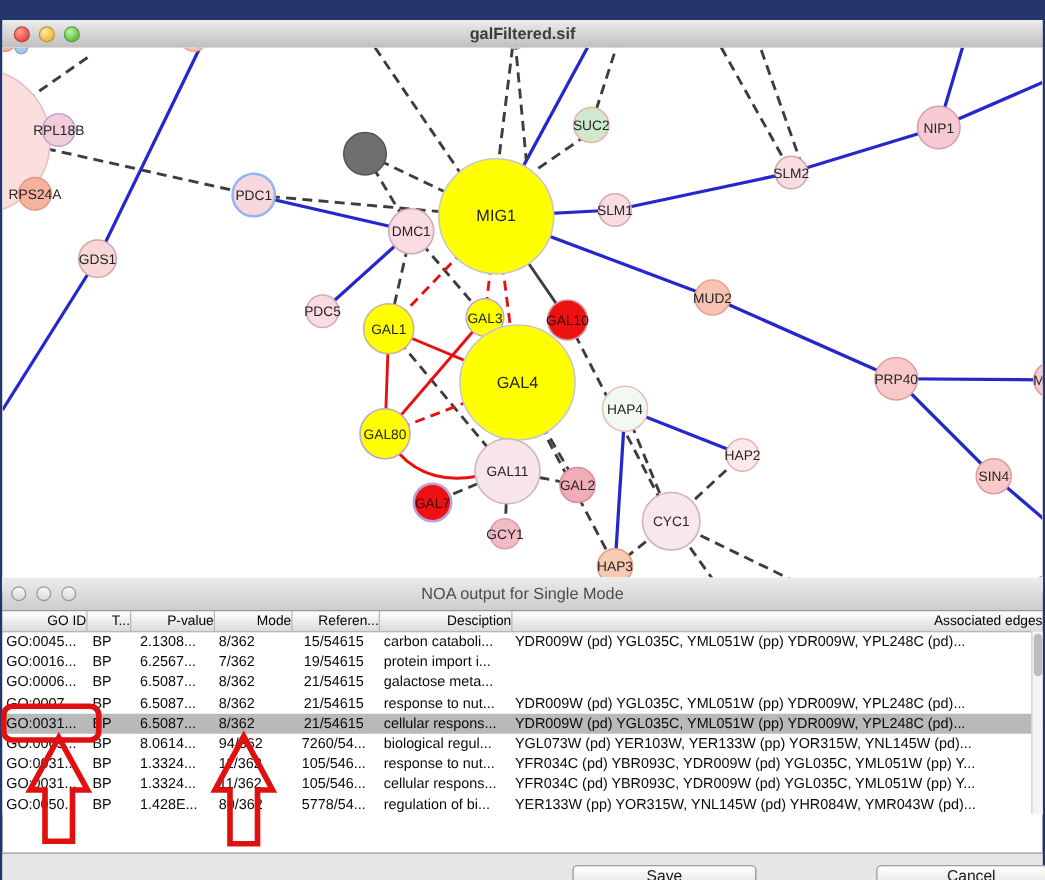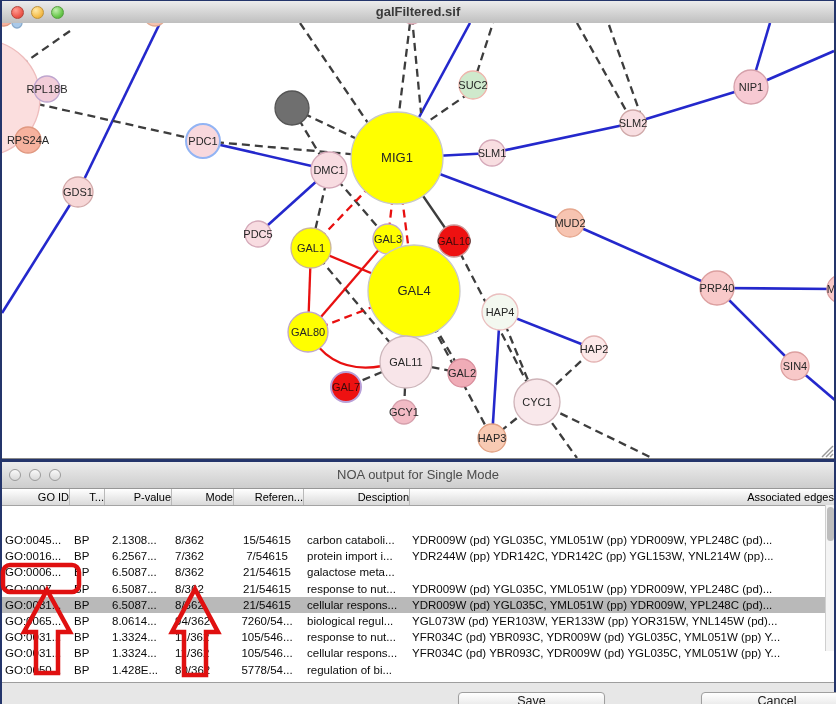--- a/index.html
+++ b/index.html
@@ -4,21 +4,21 @@
 <style>
   html,body{margin:0;padding:0;}
   body{
     width:836px;height:704px;position:relative;overflow:hidden;
     background:#24356b;
     font-family:"Liberation Sans","DejaVu Sans",sans-serif;
     -webkit-font-smoothing:antialiased;
   }
   .win{position:absolute;background:#fff;}
   
-  .graph-win{left:2px;top:1px;width:832px;height:457px;border-bottom:1px solid #8a8a8a;}
+  .graph-win{left:2px;top:16px;width:832px;height:457px;border-bottom:1px solid #8a8a8a;}
   .titlebar{
     position:relative;height:22px;
     background:linear-gradient(#ececec,#bfbfbf);
     border-bottom:1px solid #8f8f8f;
     display:flex;align-items:center;
   }
   .titlebar .title{
     position:absolute;left:0;right:0;text-align:center;
     font-size:13px;font-weight:bold;color:#3a3a3a;line-height:22px;
   }
@@ -46,21 +46,21 @@
   .thead{
     display:grid;grid-template-columns:68px 35px 67px 62px 70px 106px 1fr;
     height:17px;background:linear-gradient(#ffffff,#dadada);
     border-bottom:1px solid #a3a3a3;box-sizing:border-box;
   }
   .thead .hc{
     font-size:11px;color:#000;text-align:right;line-height:16px;
     border-right:1px solid #b9b9b9;overflow:hidden;white-space:nowrap;
   }
   .thead .hc:last-child{border-right:none;}
-  .tbody{position:relative;height:146px;background:#fff;overflow:hidden;margin-top:26px;}
+  .tbody{position:relative;height:146px;background:#fff;overflow:hidden;}
   .trow{
     display:grid;grid-template-columns:68px 35px 67px 62px 70px 106px 1fr;
     height:16.2px;align-items:center;
   }
   .trow.sel{background:#b9b9b9;}
   .tc{font-size:11.5px;color:#0a0a0a;white-space:nowrap;overflow:hidden;line-height:16px;}
   .tc.c0{padding-left:3px;}
   .tc.c1{padding-left:4px;}
   .tc.c2{padding-left:7px;}
   .tc.c3{padding-left:3px;}
@@ -324,23 +324,22 @@
         <div class="tc c3">8/362</div>
         <div class="tc c4">15/54615</div>
         <div class="tc c5">carbon cataboli...</div>
         <div class="tc c6">YDR009W (pd) YGL035C, YML051W (pp) YDR009W, YPL248C (pd)...</div>
       </div>
       <div class="trow">
         <div class="tc c0">GO:0016...</div>
         <div class="tc c1">BP</div>
         <div class="tc c2">6.2567...</div>
         <div class="tc c3">7/362</div>
-        <div class="tc c4">7/54615</div>
+        <div class="tc c4">19/54615</div>
         <div class="tc c5">protein import i...</div>
-        <div class="tc c6">YDR244W (pp) YDR142C, YDR142C (pp) YGL153W, YNL214W (pp)...</div>
       </div>
       <div class="trow">
         <div class="tc c0">GO:0006...</div>
         <div class="tc c1">BP</div>
         <div class="tc c2">6.5087...</div>
         <div class="tc c3">8/362</div>
         <div class="tc c4">21/54615</div>
         <div class="tc c5">galactose meta...</div>
       </div>
       <div class="trow">
@@ -388,20 +387,21 @@
         <div class="tc c5">cellular respons...</div>
         <div class="tc c6">YFR034C (pd) YBR093C, YDR009W (pd) YGL035C, YML051W (pp) Y...</div>
       </div>
       <div class="trow">
         <div class="tc c0">GO:0050...</div>
         <div class="tc c1">BP</div>
         <div class="tc c2">1.428E...</div>
         <div class="tc c3">80/362</div>
         <div class="tc c4">5778/54...</div>
         <div class="tc c5">regulation of bi...</div>
+        <div class="tc c6">YER133W (pp) YOR315W, YNL145W (pd) YHR084W, YMR043W (pd)...</div>
       </div>
     </div>
   <div class="vscroll">
     <div class="vthumb"></div>
   </div>
   <div class="panel">
     <button class="mac-btn btn-save">Save</button>
     <button class="mac-btn btn-cancel">Cancel</button>
   </div>
 </div>

